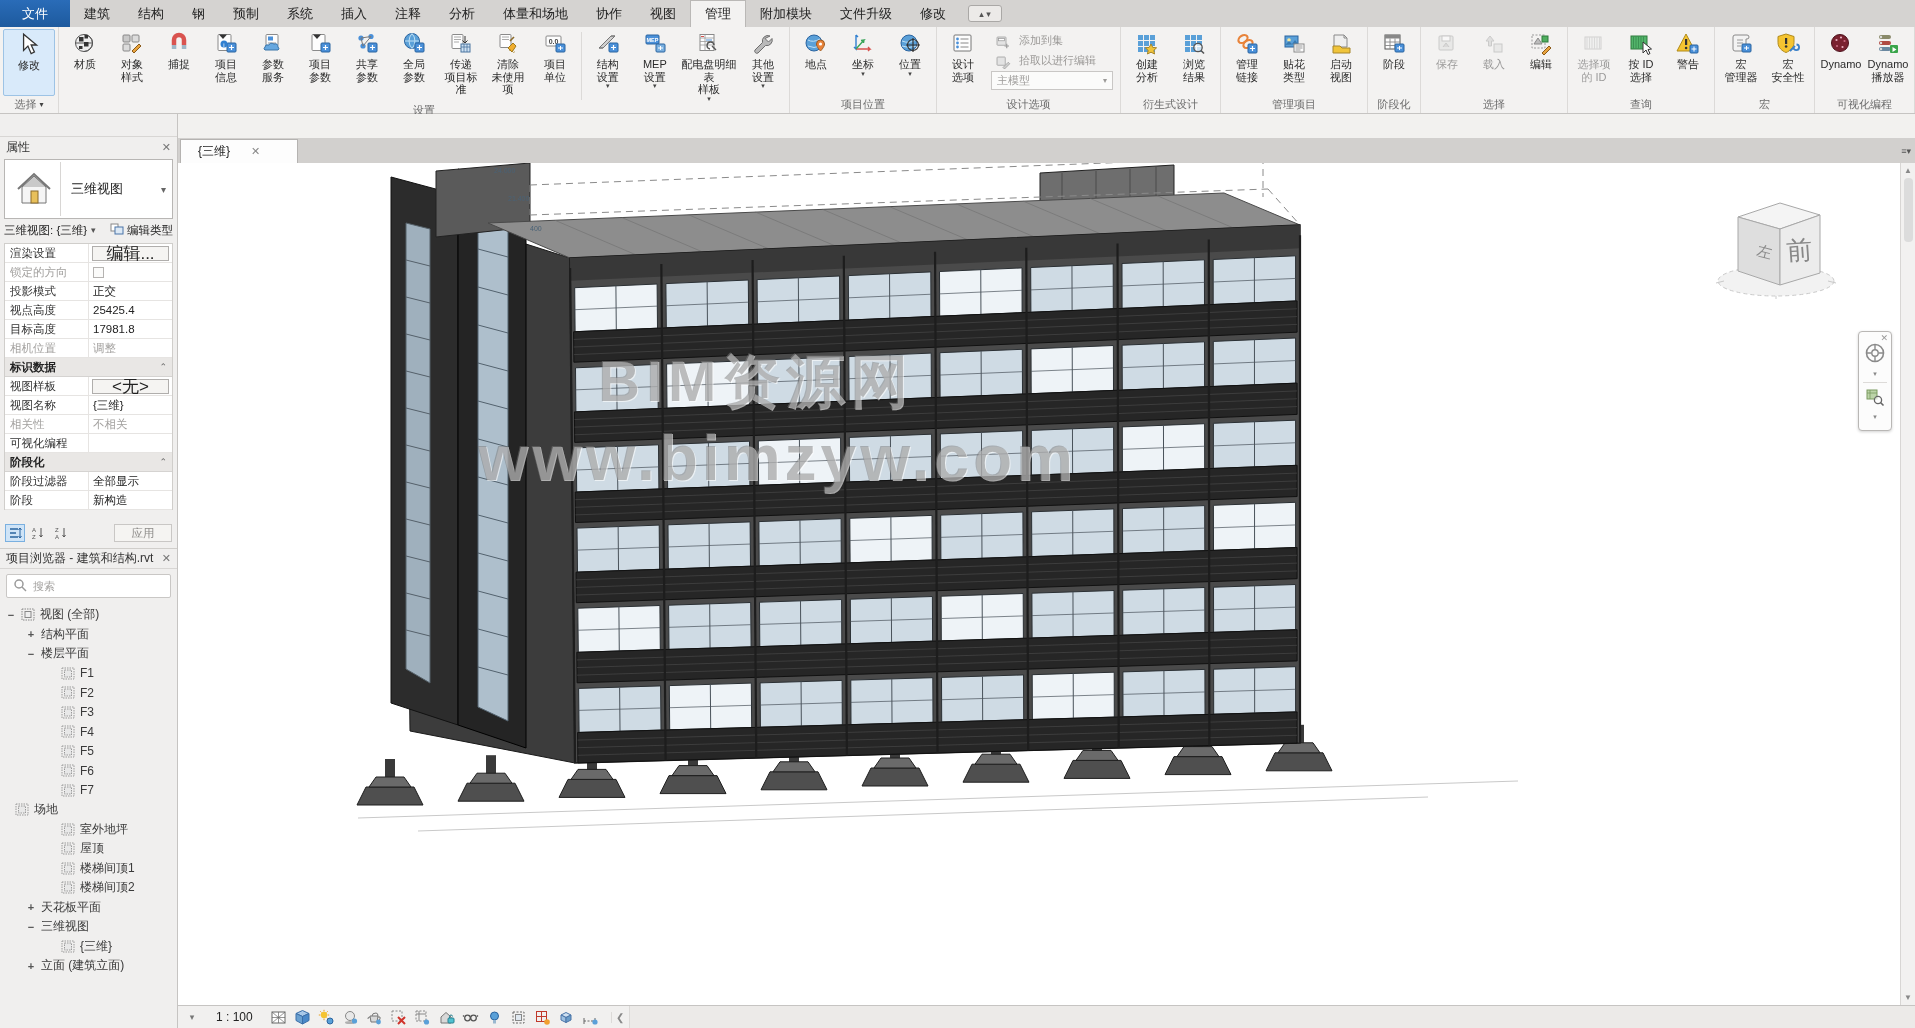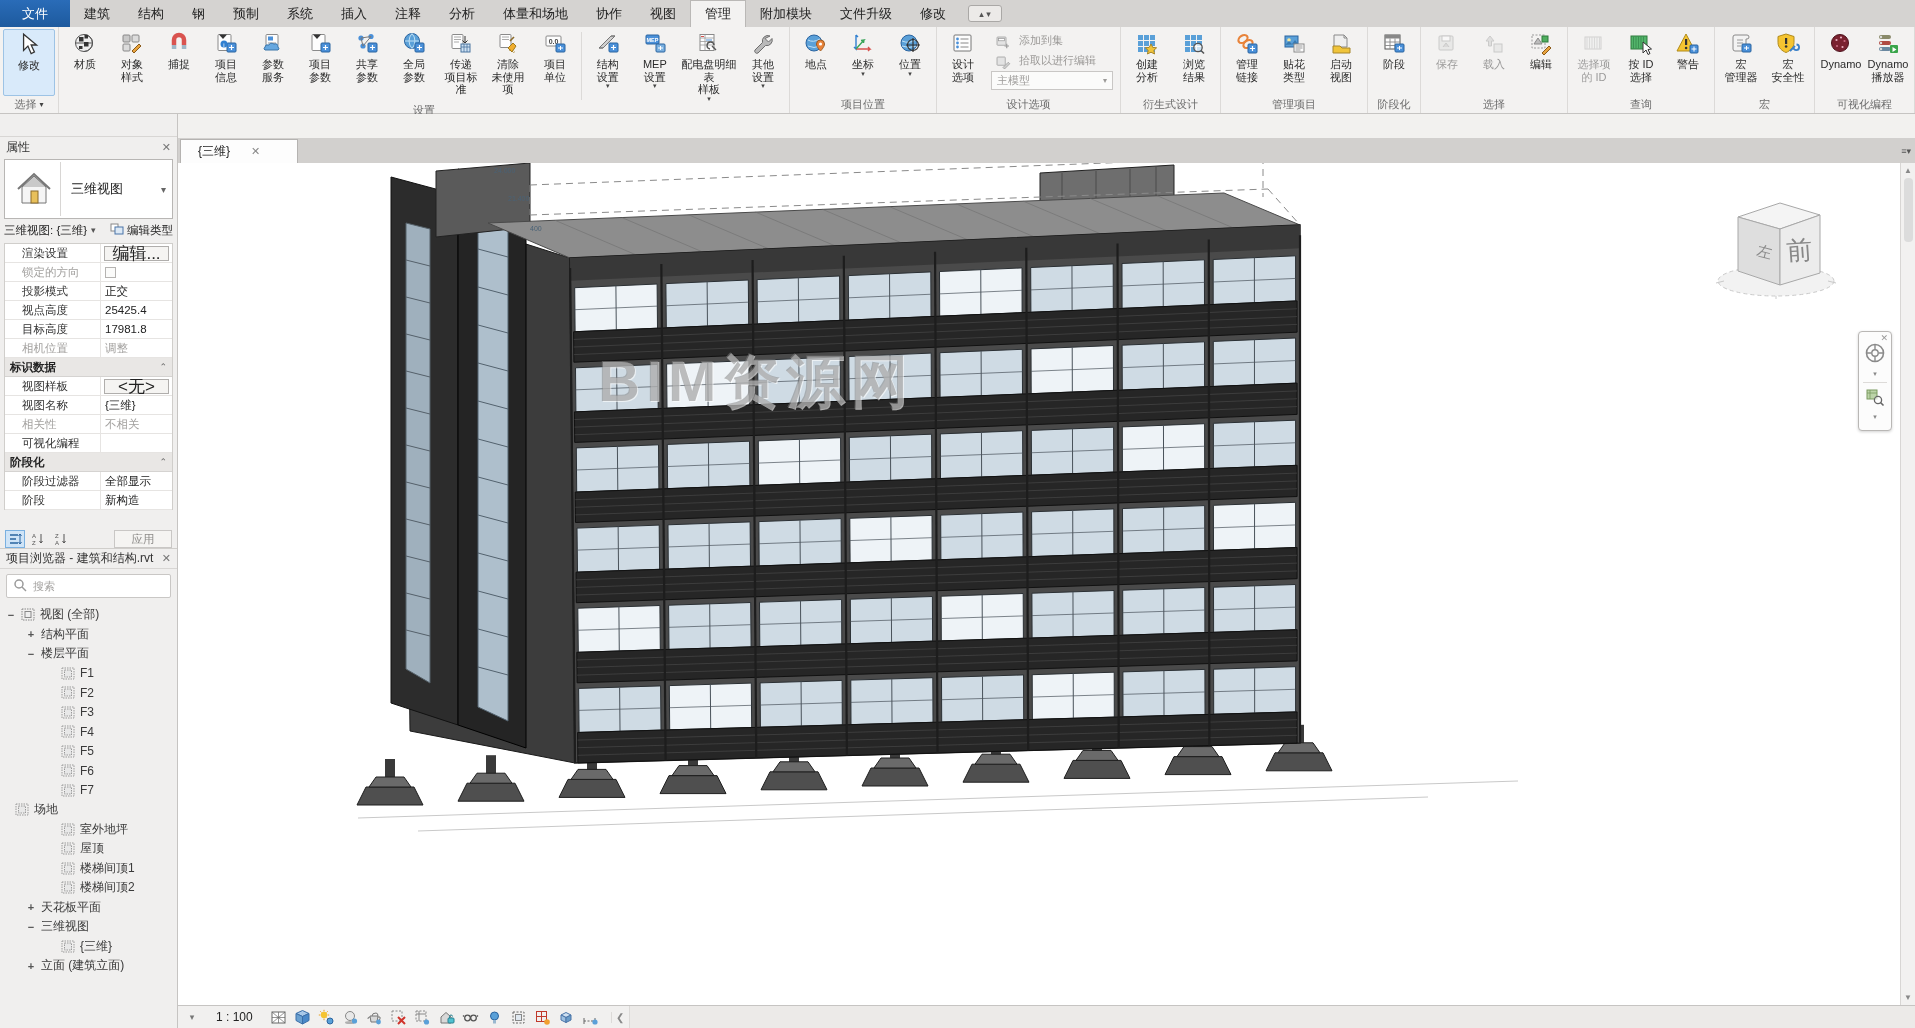--- a/index.html
+++ b/index.html
@@ -38,29 +38,29 @@
   .ptitle .x{margin-left:auto;color:#777;font-size:11px;cursor:pointer;}
   .typebox{margin:2px 4px 0 4px;background:#fff;border:1px solid #b8b6b4;height:60px;display:flex;align-items:center;}
   .typebox .tb-ic{width:54px;height:54px;border-right:1px solid #d8d6d4;margin:2px;display:flex;align-items:center;justify-content:center;}
   .typebox .tb-lbl{font-size:13px;color:#222;padding-left:8px;}
   .typebox .tb-car{margin-left:auto;margin-right:6px;color:#666;font-size:10px;}
   .selrow{height:22px;display:flex;align-items:center;padding:0 4px;gap:4px;color:#222;font-size:12px;}
   .selrow .car{color:#555;font-size:9px;}
   .selrow .edit{margin-left:auto;display:flex;align-items:center;gap:3px;color:#222;cursor:pointer;}
   .pgrid{margin:2px 4px 0 4px;background:#fff;border:1px solid #d0cecb;border-bottom:none;}
   .prow{display:flex;height:19px;border-bottom:1px solid #e6e4e2;align-items:center;}
-  .prow .plab{width:84px;padding-left:5px;color:#333;font-size:11.5px;overflow:hidden;white-space:nowrap;border-right:1px solid #e6e4e2;align-self:stretch;display:flex;align-items:center;margin-left:12px;}
+  .prow .plab{width:84px;padding-left:5px;color:#333;font-size:11.5px;overflow:hidden;white-space:nowrap;border-right:1px solid #e6e4e2;align-self:stretch;display:flex;align-items:center;}
   .prow .pval{flex:1;padding:0 4px;color:#222;font-size:11.5px;white-space:nowrap;overflow:hidden;}
   .prow.gray .plab,.prow.gray .pval{color:#a3a19f;}
   .prow .pbtnc{flex:1;margin:1px 3px;height:15px;border:1px solid #b0aeac;background:#f5f4f2;text-align:center;font-size:17px;color:#222;line-height:14px;cursor:pointer;}
   .prow .chk{width:11px;height:11px;border:1px solid #b5b3b1;background:#fbfbfa;margin-left:4px;}
   .psec{display:flex;height:19px;background:#e9e7e5;border-bottom:1px solid #d5d3d1;align-items:center;padding:0 5px;color:#222;font-weight:bold;font-size:11.5px;}
   .psec .chev{margin-left:auto;color:#666;font-weight:normal;font-size:9px;}
   .pgrid-fill{flex:0 0 14px;}
-  .sortrow{height:24px;display:flex;align-items:flex-end;gap:3px;padding:0 5px;}
+  .sortrow{height:24px;display:flex;align-items:flex-start;gap:3px;padding:0 5px;}
   .sbtn{width:20px;height:18px;border:1px solid transparent;display:flex;align-items:center;justify-content:center;cursor:pointer;}
   .sbtn.sel{background:#cfe4f7;border-color:#7ab0e0;}
   .applybtn{margin-left:auto;width:58px;height:18px;border:1px solid #c9c7c5;background:#f5f4f2;color:#8d8b89;font-size:11.5px;text-align:center;line-height:16px;}
   .btitle{height:21px;display:flex;align-items:center;padding:0 6px;color:#333;border-top:1px solid #d0cecb;border-bottom:1px solid #d8d6d4;background:#f0efee;font-size:12px;}
   .btitle .x{margin-left:auto;color:#777;font-size:11px;cursor:pointer;}
   .searchbox{margin:5px 6px;height:24px;border:1px solid #c9c7c5;border-radius:2px;background:#fff;display:flex;align-items:center;padding:0 6px;gap:6px;}
   .searchbox input{border:none;outline:none;flex:1;font-size:11px;color:#333;min-width:0;}
   .searchbox input::placeholder{color:#a3a19f;}
   .tree{flex:1;overflow:hidden;padding-top:2px;}
   .titem{height:19.5px;display:flex;align-items:center;gap:5px;color:#3a3a3a;font-size:12px;cursor:pointer;white-space:nowrap;}
@@ -1226,20 +1226,21 @@
               <line x1="483.3375" y1="101.0075" x2="487.625" y2="597.5" stroke="#1d1d1d" stroke-width="2.2"></line>
               <line x1="574.575" y1="96.915" x2="578.25" y2="595" stroke="#1d1d1d" stroke-width="2.2"></line>
               <line x1="665.8125" y1="92.8225" x2="668.875" y2="592.5" stroke="#1d1d1d" stroke-width="2.2"></line>
               <line x1="757.05" y1="88.73" x2="759.5" y2="590" stroke="#1d1d1d" stroke-width="2.2"></line>
               <line x1="848.2875" y1="84.6375" x2="850.125" y2="587.5" stroke="#1d1d1d" stroke-width="2.2"></line>
               <line x1="939.525" y1="80.545" x2="940.75" y2="585" stroke="#1d1d1d" stroke-width="2.2"></line>
               <line x1="1030.7625" y1="76.4525" x2="1031.375" y2="582.5" stroke="#1d1d1d" stroke-width="2.2"></line>
               <line x1="1122" y1="72.36" x2="1122" y2="580" stroke="#1d1d1d" stroke-width="2.2"></line>
             </svg>
           <div class="wm1">BIM资源网</div>
+          <div class="wm2">www.bimzyw.com</div>
           <div class="viewcube" id="viewcube"><svg width="150" height="130" viewBox="0 0 150 130">
                 <ellipse cx="72" cy="100" rx="58" ry="15" fill="#f2f2f2"></ellipse>
                 <ellipse cx="72" cy="100" rx="58" ry="15" fill="none" stroke="#c9c9c9" stroke-dasharray="4 3"></ellipse>
                 <path d="M20 100 l-8 2 M124 100 l8 2 M72 85 v-3 M72 115 v3" stroke="#c9c9c9"></path>
                 <path d="M34 36 L76 22 L116 34 L76 48 Z" fill="#f4f4f4" stroke="#a8a8a8"></path>
                 <path d="M34 36 L76 48 L76 104 L34 90 Z" fill="#dedede" stroke="#a8a8a8"></path>
                 <path d="M116 34 L76 48 L76 104 L116 92 Z" fill="#ececec" stroke="#a8a8a8"></path>
                 <text x="52" y="74" font-size="15" fill="#8a8a8a" transform="rotate(14 52 74)">左</text>
                 <text x="96" y="78" font-size="26" fill="#888" text-anchor="middle" transform="rotate(-4 96 78)">前</text>
               </svg></div>

